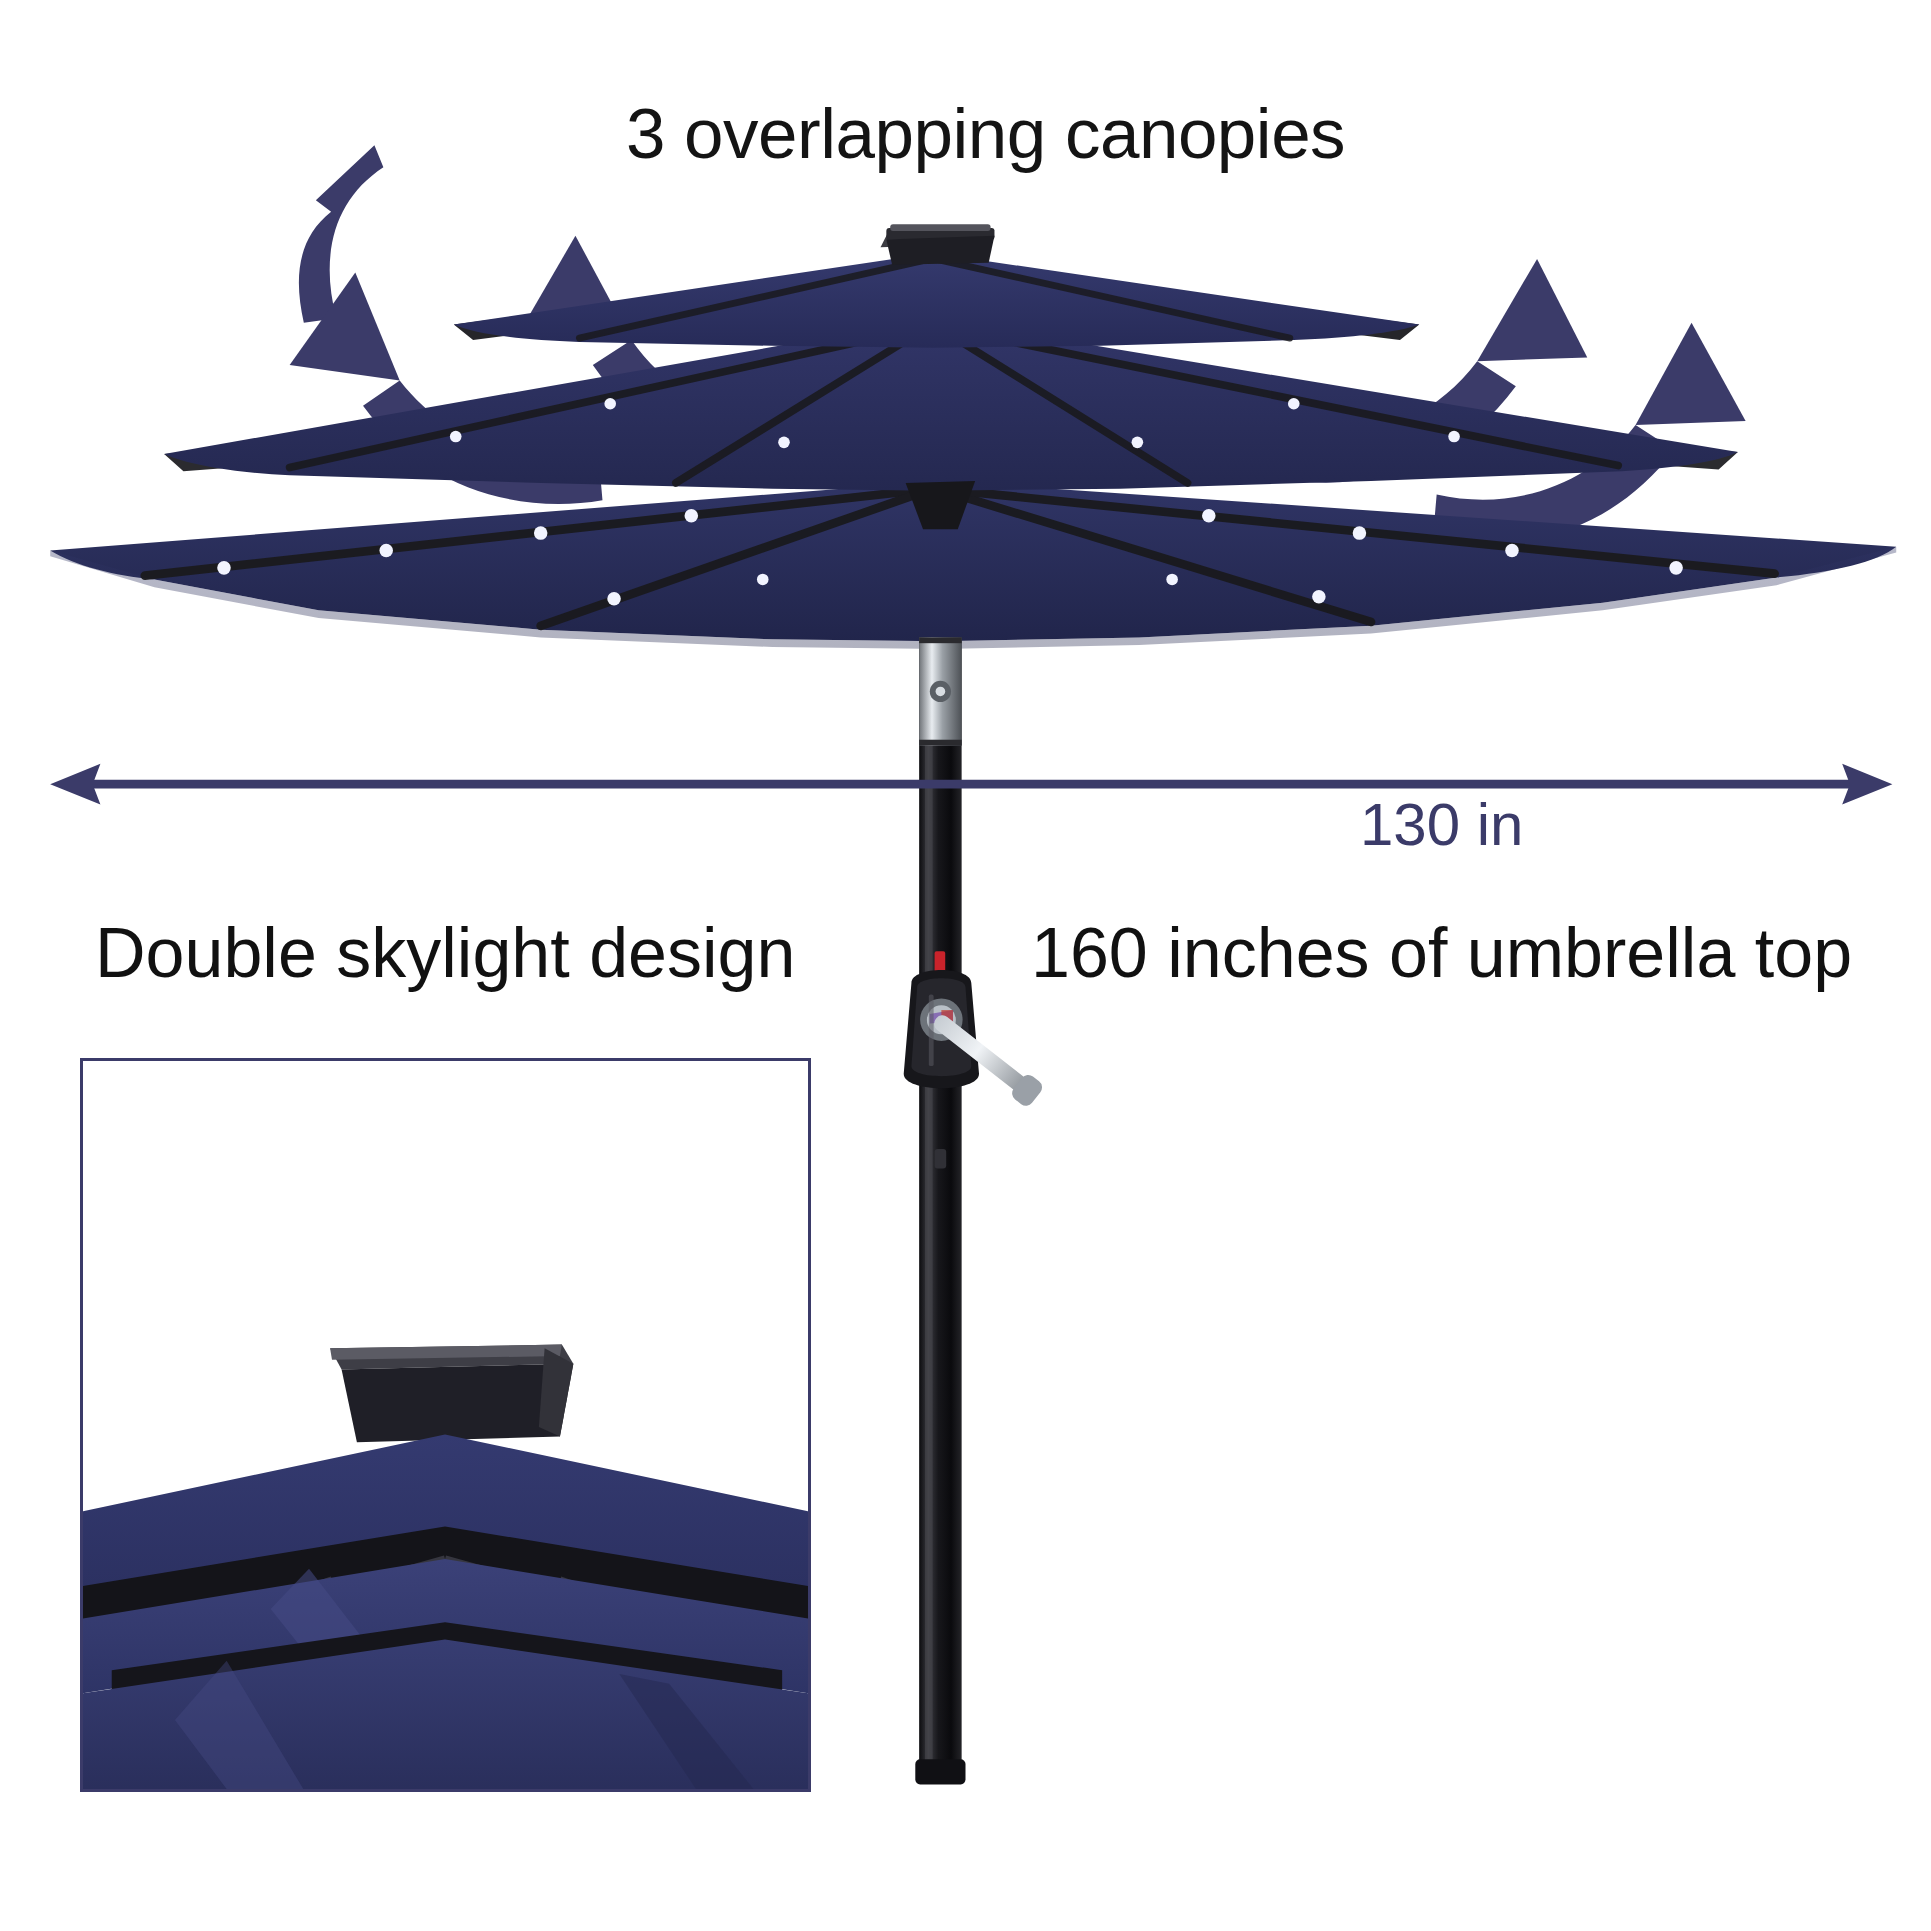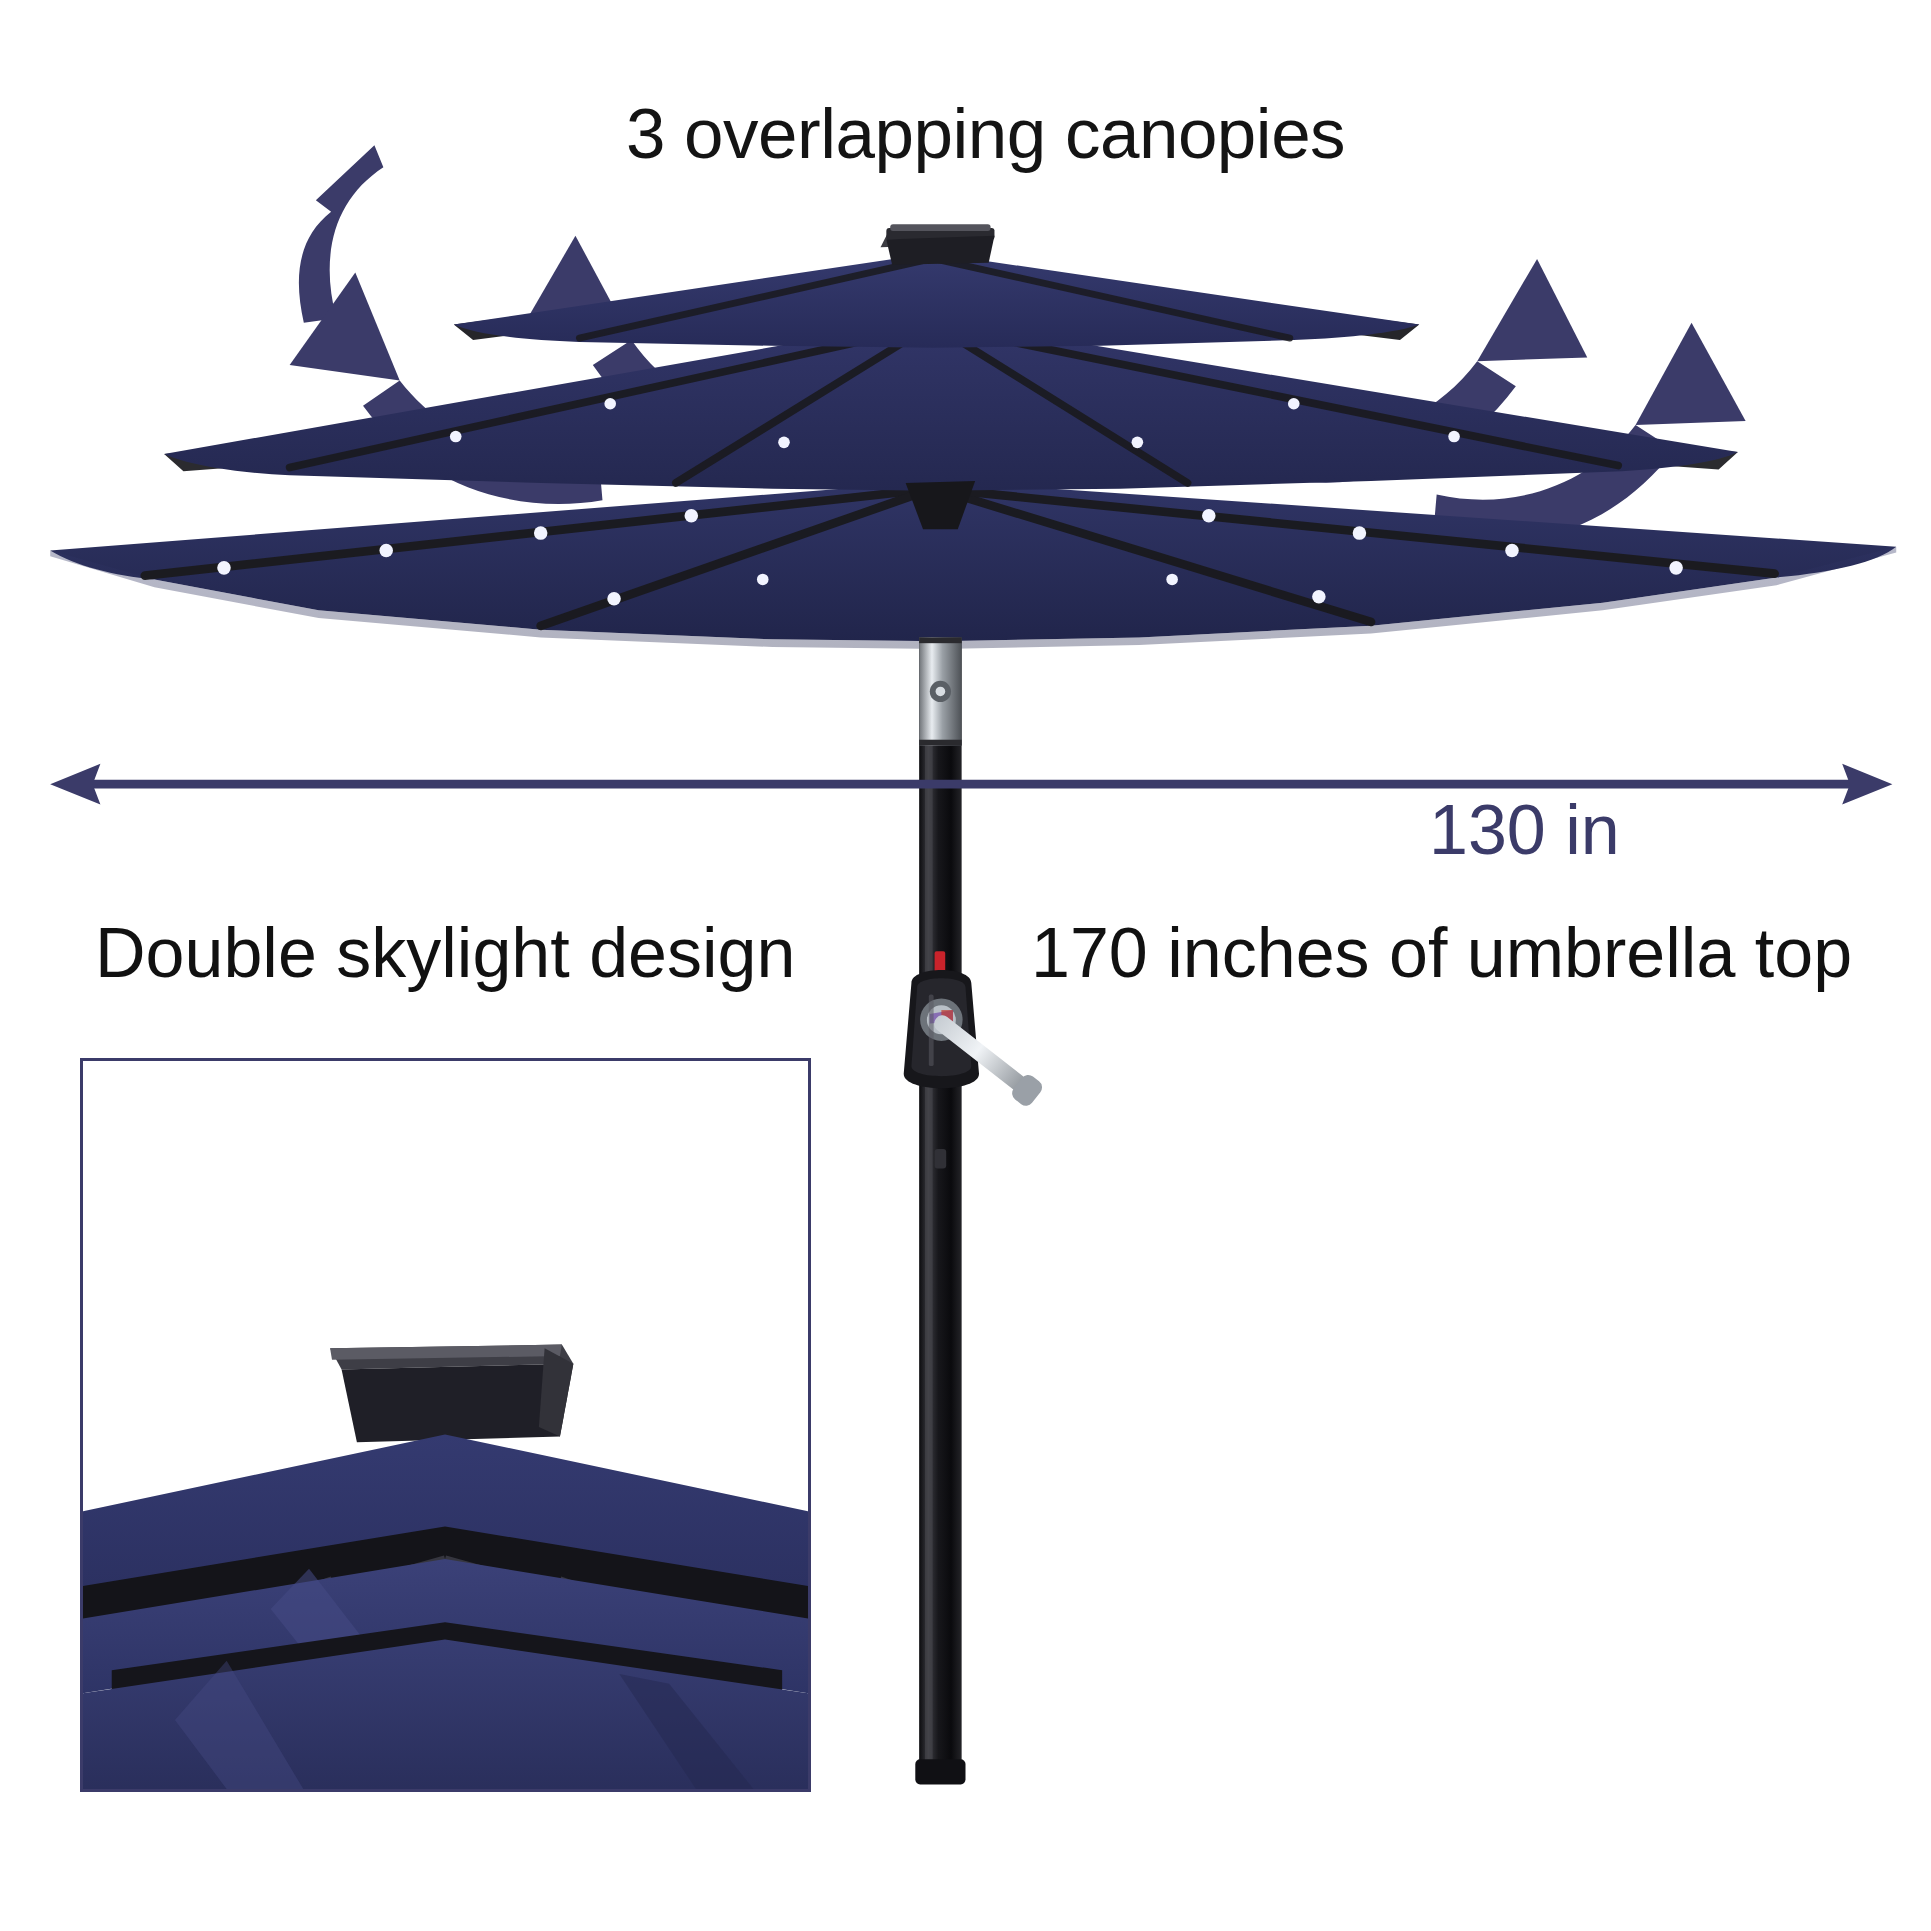--- a/index.html
+++ b/index.html
@@ -22,22 +22,22 @@
     white-space:nowrap;
     padding-left:20px;
   }
 
   
   .umbrella-art{position:absolute;left:0;top:0;width:1931px;height:1912px;}
 
   
   .dim-label{
     position:absolute;
-    left:1429px;top:790px;
-    font-size:70px;
+    left:1360px;top:790px;
+    font-size:60px;
     color:#3b3b69;
     white-space:nowrap;
   }
 
   
   .caption{
     position:absolute;
     font-size:70px;
     color:#111111;
     white-space:nowrap;
@@ -289,21 +289,21 @@
     <g>
       <line x1="78" y1="812" x2="1934" y2="812" stroke="#3b3b69" stroke-width="9"></line>
       <path d="M52 812 L 104 791 L 96 812 L 104 833 Z" fill="#3b3b69"></path>
       <path d="M1960 812 L 1908 791 L 1916 812 L 1908 833 Z" fill="#3b3b69"></path>
     </g>
   </svg>
 
   <div class="dim-label">130 in</div>
 
   <div class="caption caption-left">Double skylight design</div>
-  <div class="caption caption-right">170 inches of umbrella top</div>
+  <div class="caption caption-right">160 inches of umbrella top</div>
 
   <div class="inset">
     <svg viewBox="0 0 757 760" preserveAspectRatio="none">
       <defs>
         <linearGradient id="insTop" x1="0" y1="0" x2="0" y2="1">
           <stop offset="0%" stop-color="#343a70"></stop>
           <stop offset="100%" stop-color="#2b3060"></stop>
         </linearGradient>
         <linearGradient id="insMid" x1="0" y1="0" x2="0" y2="1">
           <stop offset="0%" stop-color="#3b4178"></stop>

